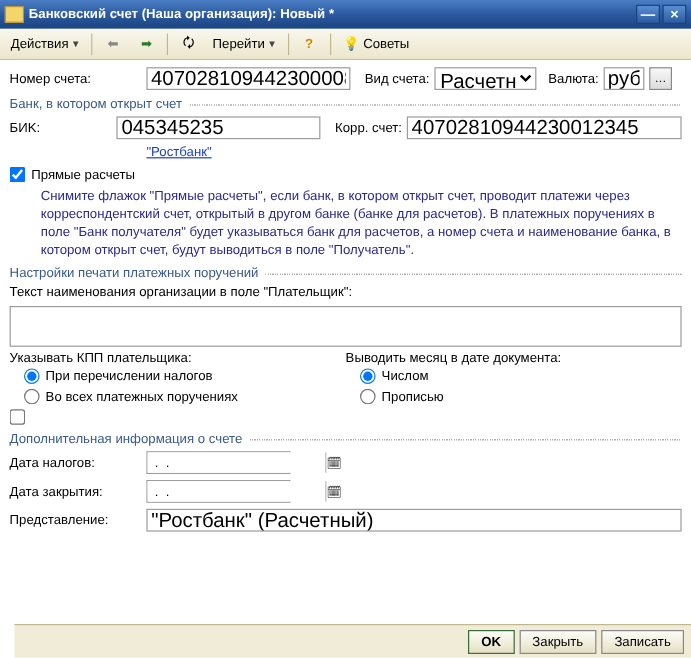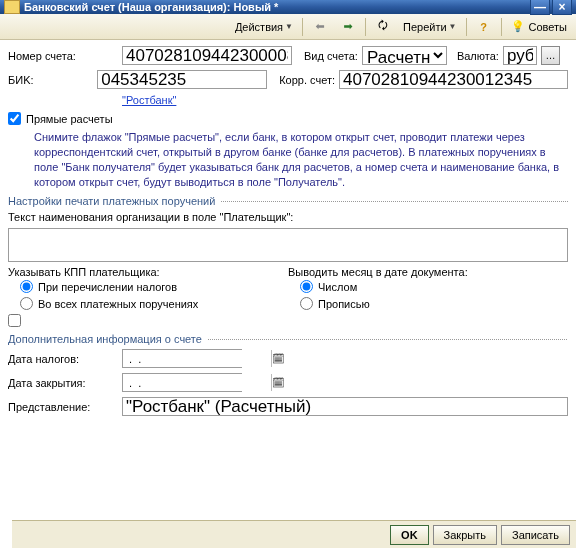--- a/index.html
+++ b/index.html
@@ -6,21 +6,21 @@
   body {
     margin: 0;
     font-family: Arial, sans-serif;
     font-size: 11px;
     background: #fff;
     width: 576px;
     height: 548px;
     overflow: hidden;
   }
   .titlebar {
-    height: 14px;
+    height: 24px;
     background: linear-gradient(to bottom, #4a7ec4 0%, #2c5aa0 50%, #1a4480 100%);
     display: flex;
     align-items: center;
     padding: 0 4px;
     color: #fff;
     font-weight: bold;
     font-size: 11px;
   }
   .titlebar-icon {
     width: 16px;
@@ -45,21 +45,20 @@
     cursor: pointer;
   }
   .toolbar {
     height: 26px;
     background: linear-gradient(to bottom, #f9f7ee, #ece6cb);
     border-bottom: 1px solid #c8c0a0;
     display: flex;
     align-items: center;
     padding: 0 4px;
     gap: 2px;
-    justify-content: flex-end;
   }
   .tbitem {
     height: 20px;
     padding: 0 4px;
     display: flex;
     align-items: center;
     gap: 2px;
     border: 1px solid transparent;
     cursor: pointer;
   }
@@ -239,20 +238,23 @@
     <input type="text" style="width: 170px;" value="40702810944230000862">
     <div class="label" style="margin-left:8px">Вид счета:</div>
     <select style="width:85px">
       <option>Расчетный</option>
     </select>
     <div class="label" style="margin-left:6px">Валюта:</div>
     <input type="text" style="width: 34px;" value="руб.">
     <div class="btn3dots">…</div>
   </div>
 
+  <div class="section-line">
+    <span>Банк, в котором открыт счет</span>
+  </div>
 
   <div class="row">
     <div class="label" style="width:110px">БИK:</div>
     <input type="text" style="width: 170px;" value="045345235">
     <div class="label" style="margin-left:8px;width:64px">Корр. счет:</div>
     <input type="text" style="flex: 1 1 0%;" value="40702810944230012345">
   </div>
 
   <div class="row">
     <div style="width:110px"></div>

